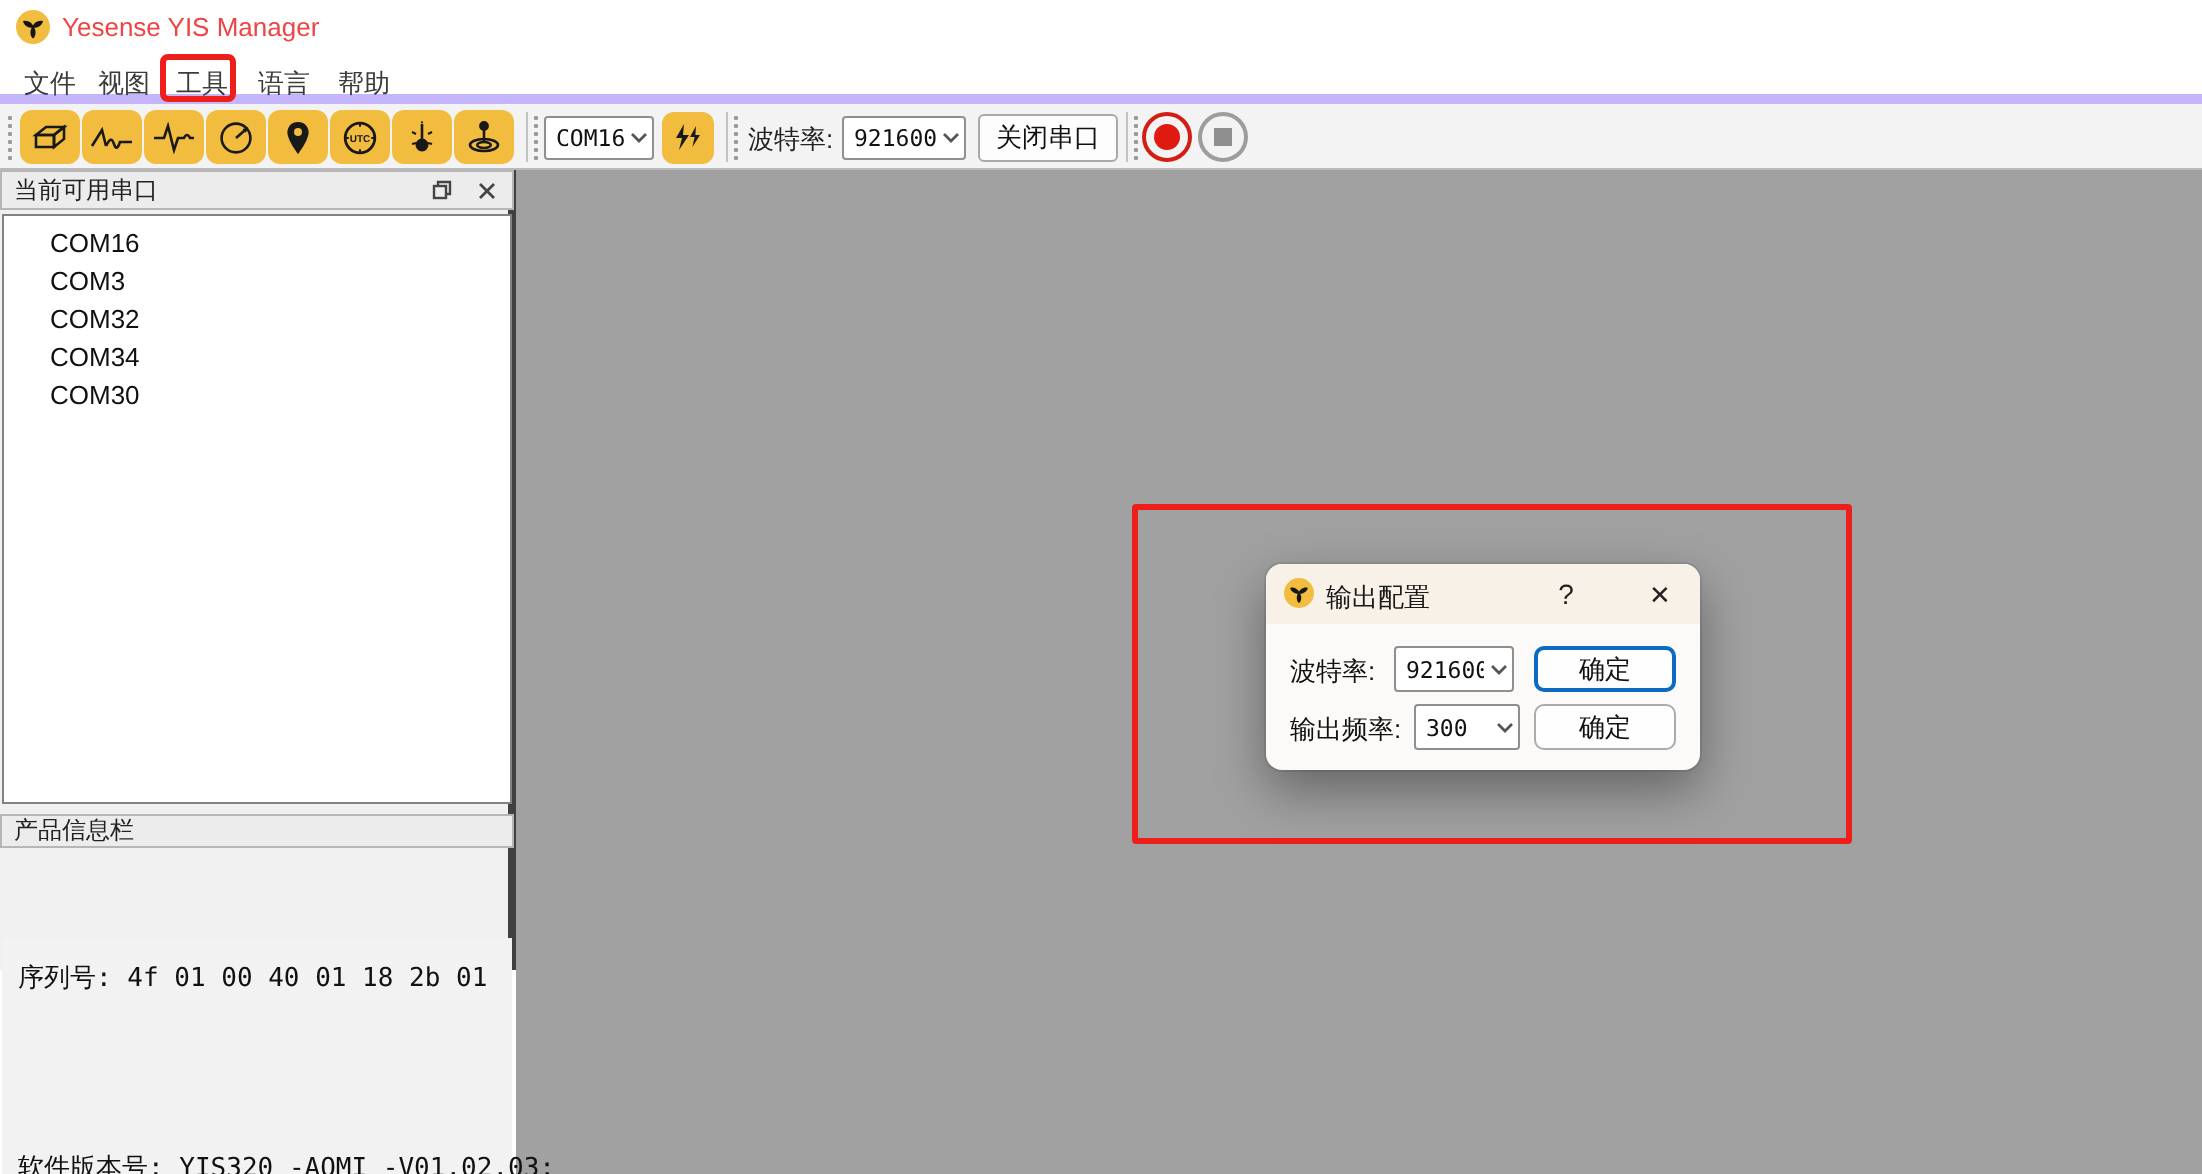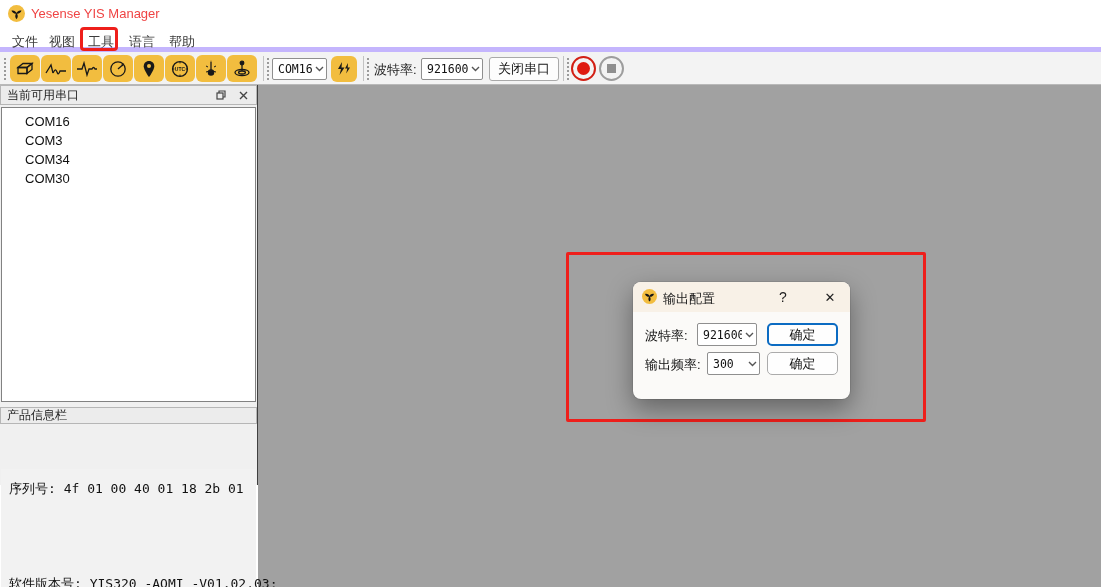--- a/index.html
+++ b/index.html
@@ -28,34 +28,34 @@
   .combo { position:absolute; background:#fff; border:1px solid #8f8f8f; border-radius:2px; display:flex; align-items:center; font-size:12px; cursor:pointer; }
   .combo .val { flex:1; padding-left:5px; font-family:"DejaVu Sans Mono", monospace; font-size:11.5px; color:#111; white-space:nowrap; overflow:hidden; }
   .combo .chev { width:14px; display:flex; justify-content:center; }
   .tb-label { position:absolute; top:9px; font-size:13px; color:#222; }
   .tb-btn { position:absolute; background:#fdfdfd; border:1px solid #a9a9a9; border-radius:3px; font-size:13px; color:#111; cursor:pointer; font-family:inherit; }
   .rec-btn { position:absolute; top:4px; width:25px; height:25px; border-radius:50%; background:transparent; border:2px solid #d21f14; cursor:pointer; display:flex; align-items:center; justify-content:center; }
   .rec-btn .dot { width:13px; height:13px; border-radius:50%; background:#df1a10; }
   .stop-btn { position:absolute; top:4px; width:25px; height:25px; border-radius:50%; background:transparent; border:2px solid #9d9d9d; cursor:pointer; display:flex; align-items:center; justify-content:center; }
   .stop-btn .sq { width:9px; height:9px; background:#8f8f8f; }
   
-  .dock { position:absolute; left:0; top:85px; width:258px; height:400px; background:#f0f0f0; border-right:1px solid #404040; }
+  .dock { position:absolute; left:0; top:85px; width:258px; height:400px; background:#f0f0f0; border-right:4px solid #404040; }
   .dock-header { position:absolute; left:0; width:257px; height:20px; background:#ececec; border:1px solid #b6b6b6; display:flex; align-items:center; }
   .dock-header .dh-title { font-size:12px; color:#222; padding-left:6px; flex:1; }
   .dh-btn { width:18px; height:16px; display:flex; align-items:center; justify-content:center; cursor:pointer; margin-right:4px; background:transparent; border:none; }
   .port-list { position:absolute; left:1px; top:22px; width:255px; height:295px; background:#fff; border:1px solid #828282; padding-top:4px; }
   .port-item { height:19px; line-height:19px; padding-left:23px; font-size:13px; color:#111; cursor:default; }
   .prod-body { position:absolute; left:1px; top:340px; width:255px; height:162px; background:#f2f2f2;margin-top:44px; }
   .info-line { position:absolute; left:8px; font-size:13px; color:#111; font-family:"DejaVu Sans Mono","Liberation Sans", monospace; white-space:nowrap; }
   
   .workspace { position:absolute; left:258px; top:85px; width:843px; height:502px; background:#a1a1a1; }
   
   .annot-rect { position:absolute; left:566px; top:252px; width:360px; height:170px; border:3px solid #ee1f1b; border-radius:2px; pointer-events:none; }
   
-  .dialog { position:absolute; left:633px; top:282px; width:217px; height:117px; background:#fbfaf8; border-radius:8px; box-shadow:0 10px 26px rgba(0,0,0,.38), 0 0 0 1px rgba(0,0,0,.08); }
+  .dialog { position:absolute; left:633px; top:282px; width:217px; height:103px; background:#fbfaf8; border-radius:8px; box-shadow:0 10px 26px rgba(0,0,0,.38), 0 0 0 1px rgba(0,0,0,.08); }
   .dlg-titlebar { position:absolute; left:0; top:0; width:217px; height:30px; background:#f8f1e7; border-radius:8px 8px 0 0; }
   .dlg-titlebar .logo { position:absolute; left:9px; top:7px; width:15px; height:15px; }
   .dlg-title { position:absolute; left:30px; top:8px; font-size:13px; color:#1a1a1a; }
   .dlg-help { position:absolute; left:138px; top:3px; width:24px; height:24px; border:none; background:transparent; font-size:14px; color:#222; cursor:pointer; }
   .dlg-close { position:absolute; right:6px; top:3px; width:28px; height:24px; border:none; background:transparent; font-size:13px; color:#222; cursor:pointer; }
   .dlg-label { position:absolute; font-size:13px; color:#111; }
   .dlg-combo { height:23px; }
   .dlg-btn { position:absolute; width:71px; height:23px; background:#fefefe; border-radius:5px; font-size:13px; color:#111; cursor:pointer; font-family:inherit; }
   .dlg-btn.focused { border:2px solid #0B6BC2; }
   .dlg-btn.normal { border:1px solid #ababab; }
@@ -213,20 +213,21 @@
     <button class="dh-btn">
       <svg width="9" height="9" viewBox="0 0 9 9" stroke="#454545" stroke-width="1.4">
           <path d="M1 1 L8 8 M8 1 L1 8"></path>
         </svg>
     </button>
   </div>
 
   <div class="port-list">
     <div class="port-item">COM16</div>
     <div class="port-item">COM3</div>
+    <div class="port-item">COM32</div>
     <div class="port-item">COM34</div>
     <div class="port-item">COM30</div>
   </div>
 
   <div class="dock-header" style="top:322px; height:17px;">
     <span class="dh-title">产品信息栏</span>
   </div>
 
   <div class="prod-body">
     <div class="info-line" style="top:11px">

